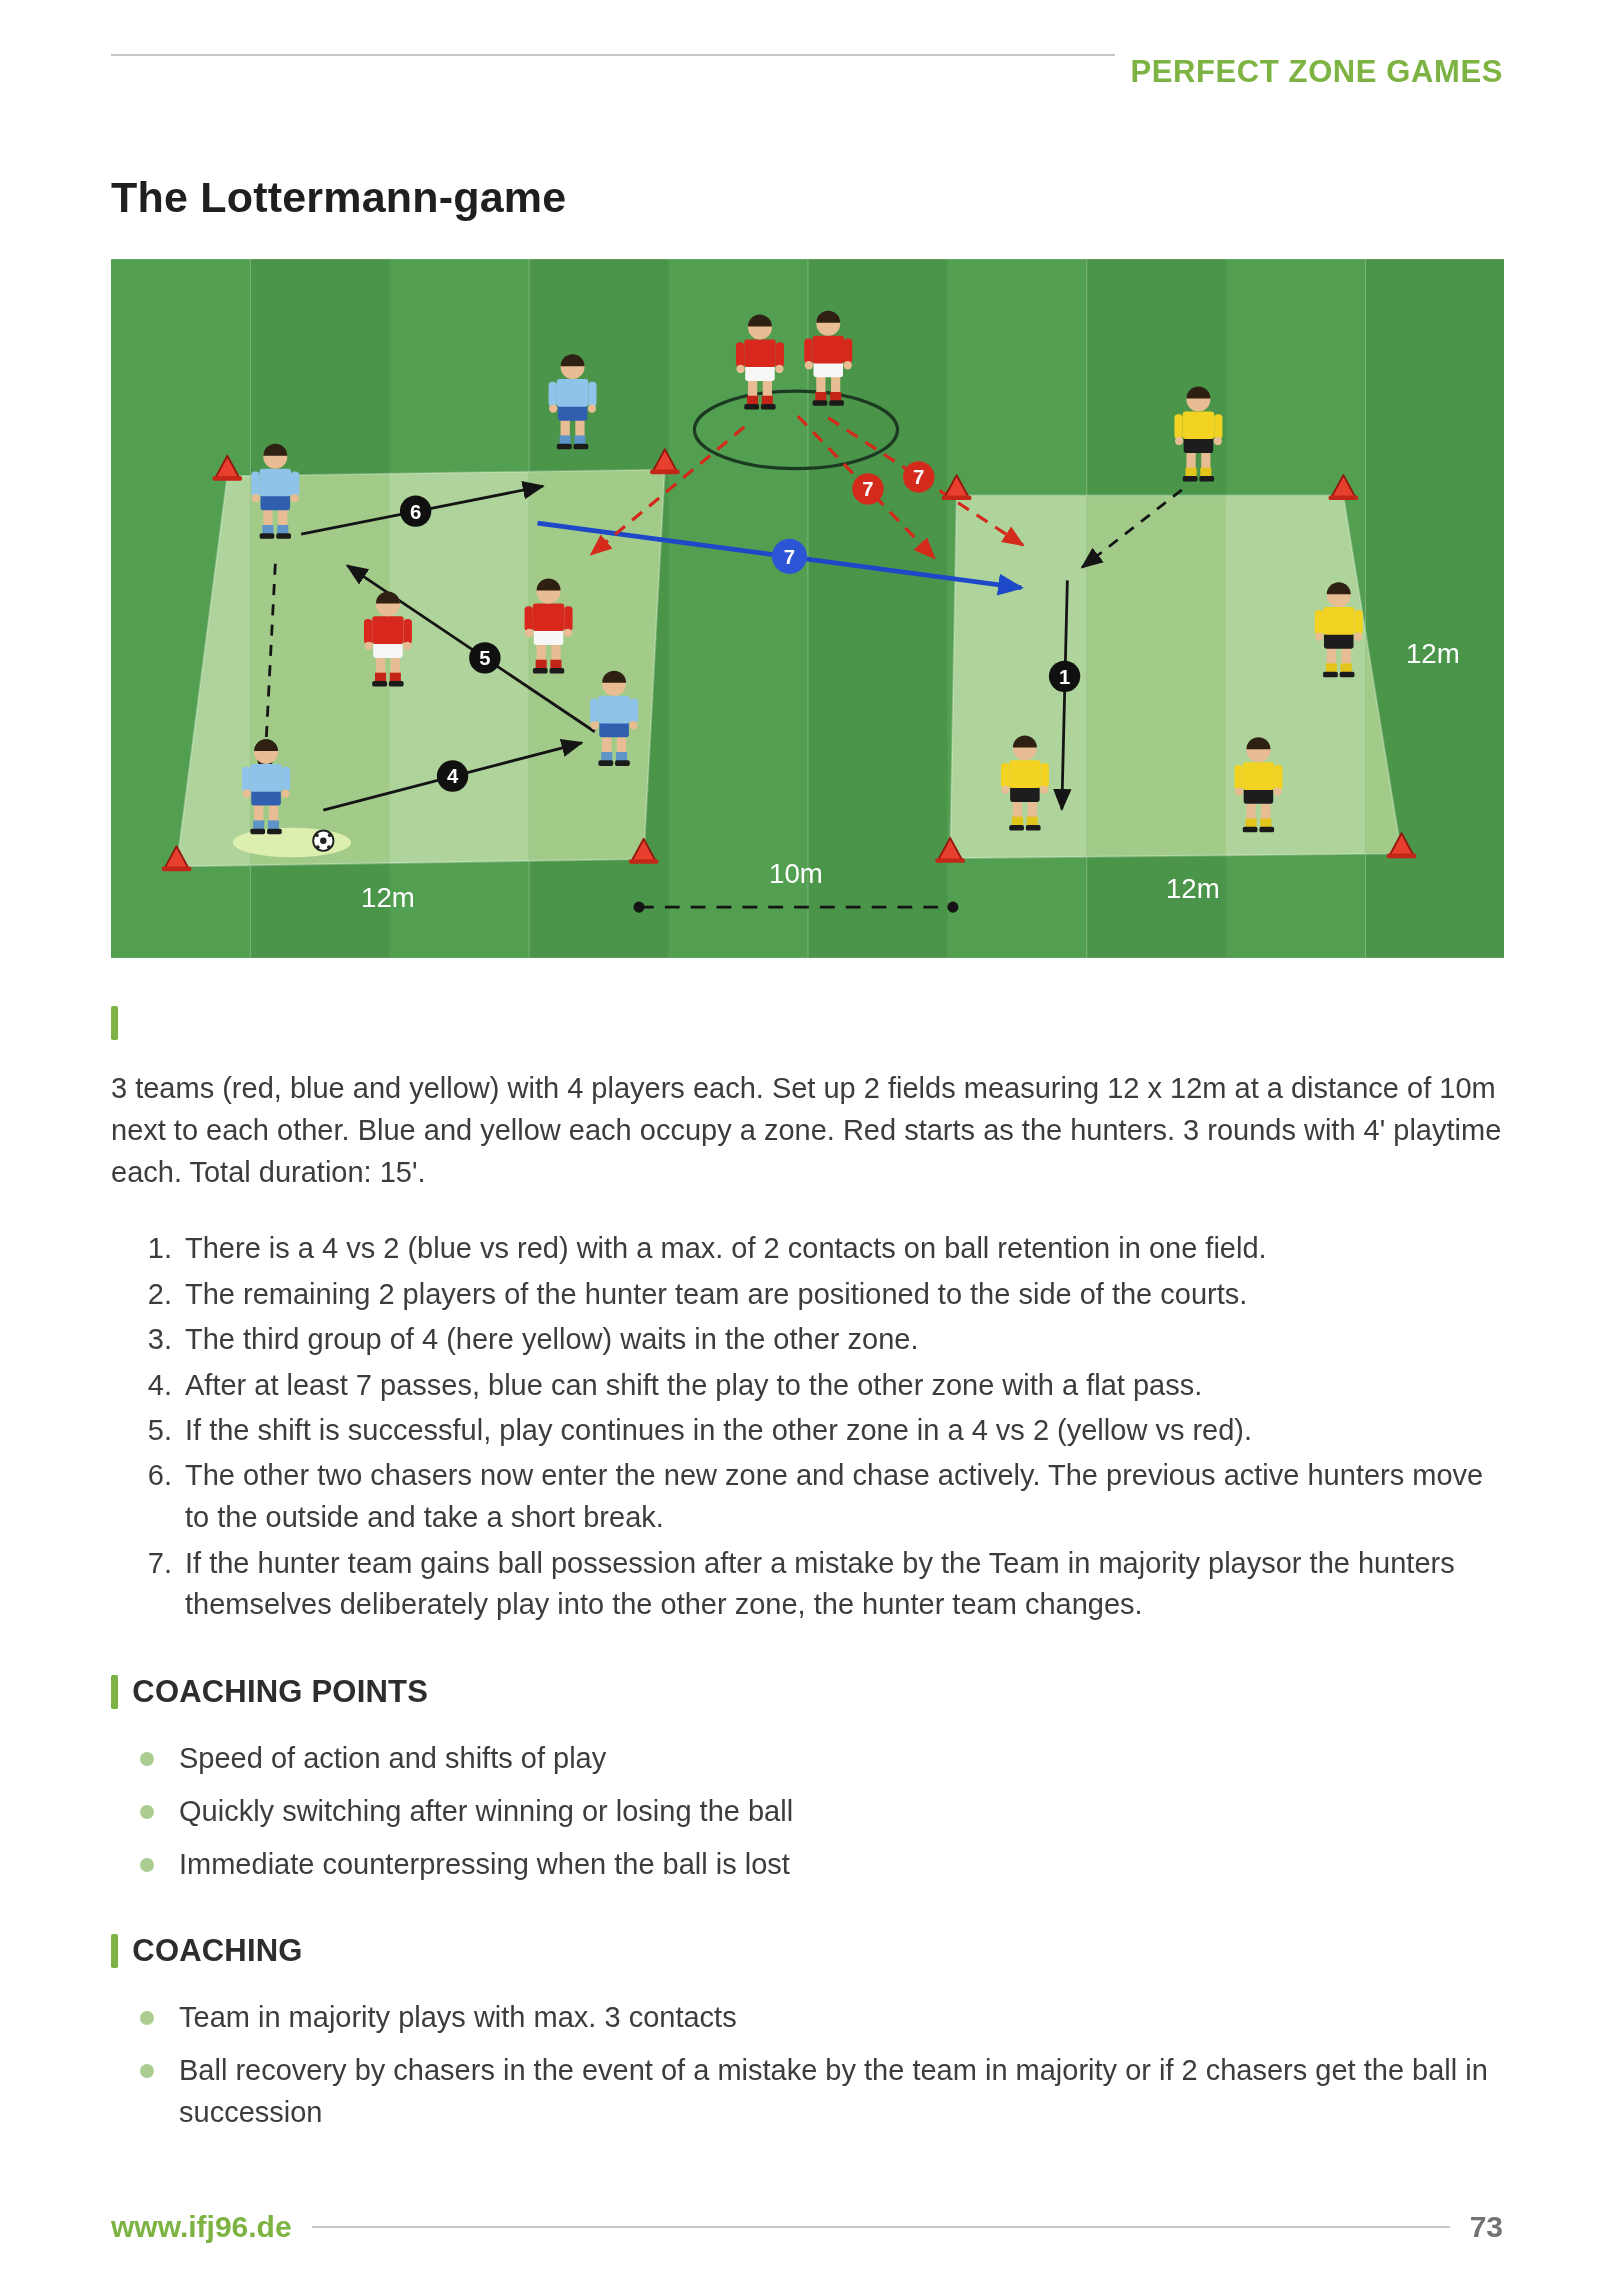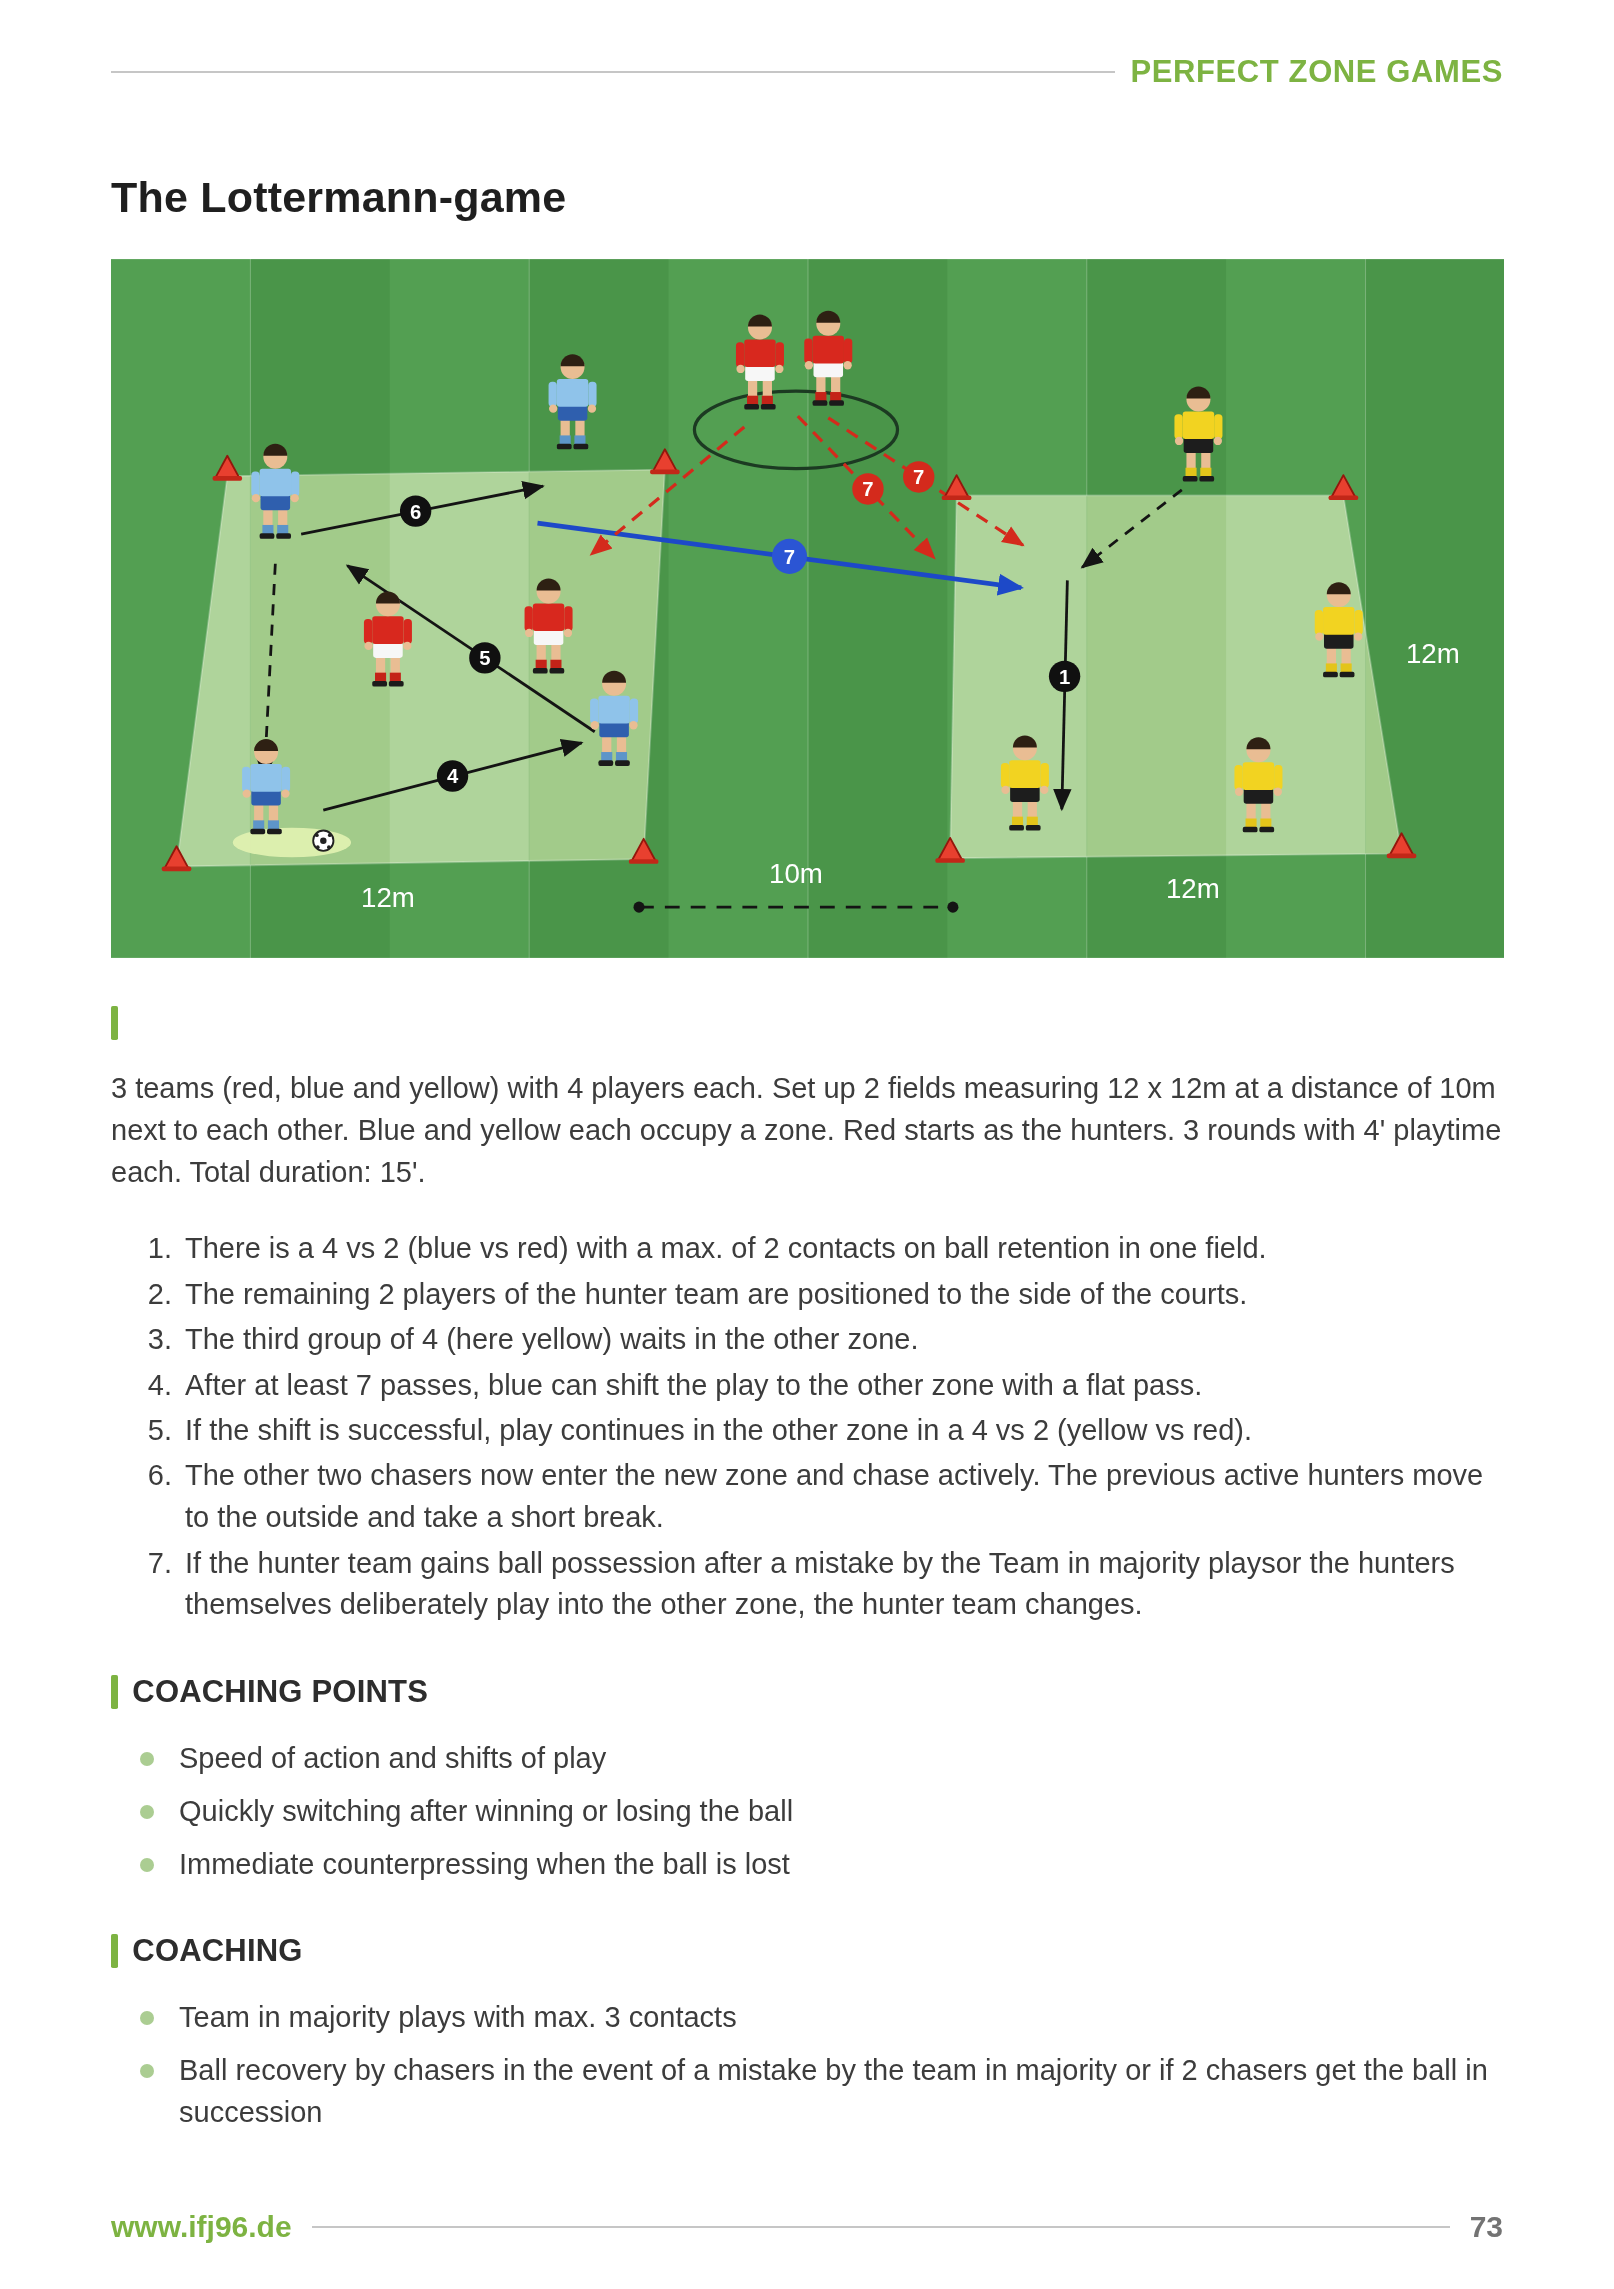--- a/index.html
+++ b/index.html
@@ -2,21 +2,21 @@
 <html style="font-size:14.8px"><head>
 <meta charset="utf-8">
 <style>
   * { box-sizing: border-box; }
   html, body { margin: 0; padding: 0; background: #ffffff; }
   .page {
     width: 1614px; height: 2290px; position: relative; background: #ffffff;
     font-family: "Liberation Sans", sans-serif; color: #3c3c3c;
     padding: 54px 111px 0; overflow: hidden;
   }
-  .page-header { display: flex; align-items: center; gap: 16px; }
+  .page-header { display: flex; align-items: flex-start; gap: 16px; }
   .header-rule { flex: 1; height: 1.8px; background: #c6c6c6; }
   .header-title { font-size: 31px; font-weight: 700; color: #7db342; letter-spacing: 0.6px; white-space: nowrap; }
   h1.page-title { margin: 83px 0 0; font-size: 43px; font-weight: 700; color: #1f1f1f; letter-spacing: 0.2px; }
   .diagram { margin: 37px 0 0; width: 1393px; height: 699px; }
   .diagram svg { display: block; }
 
   .section-heading { display: flex; align-items: center; gap: 14.8px; margin-top: 48px; }
   .section-heading .bar { width: 6.5px; height: 34px; background: #7db342; border-radius: 1.8px; }
   .section-heading .heading-text { font-size: 31px; font-weight: 700; color: #2d2d2d; letter-spacing: 0.2px; }
 

